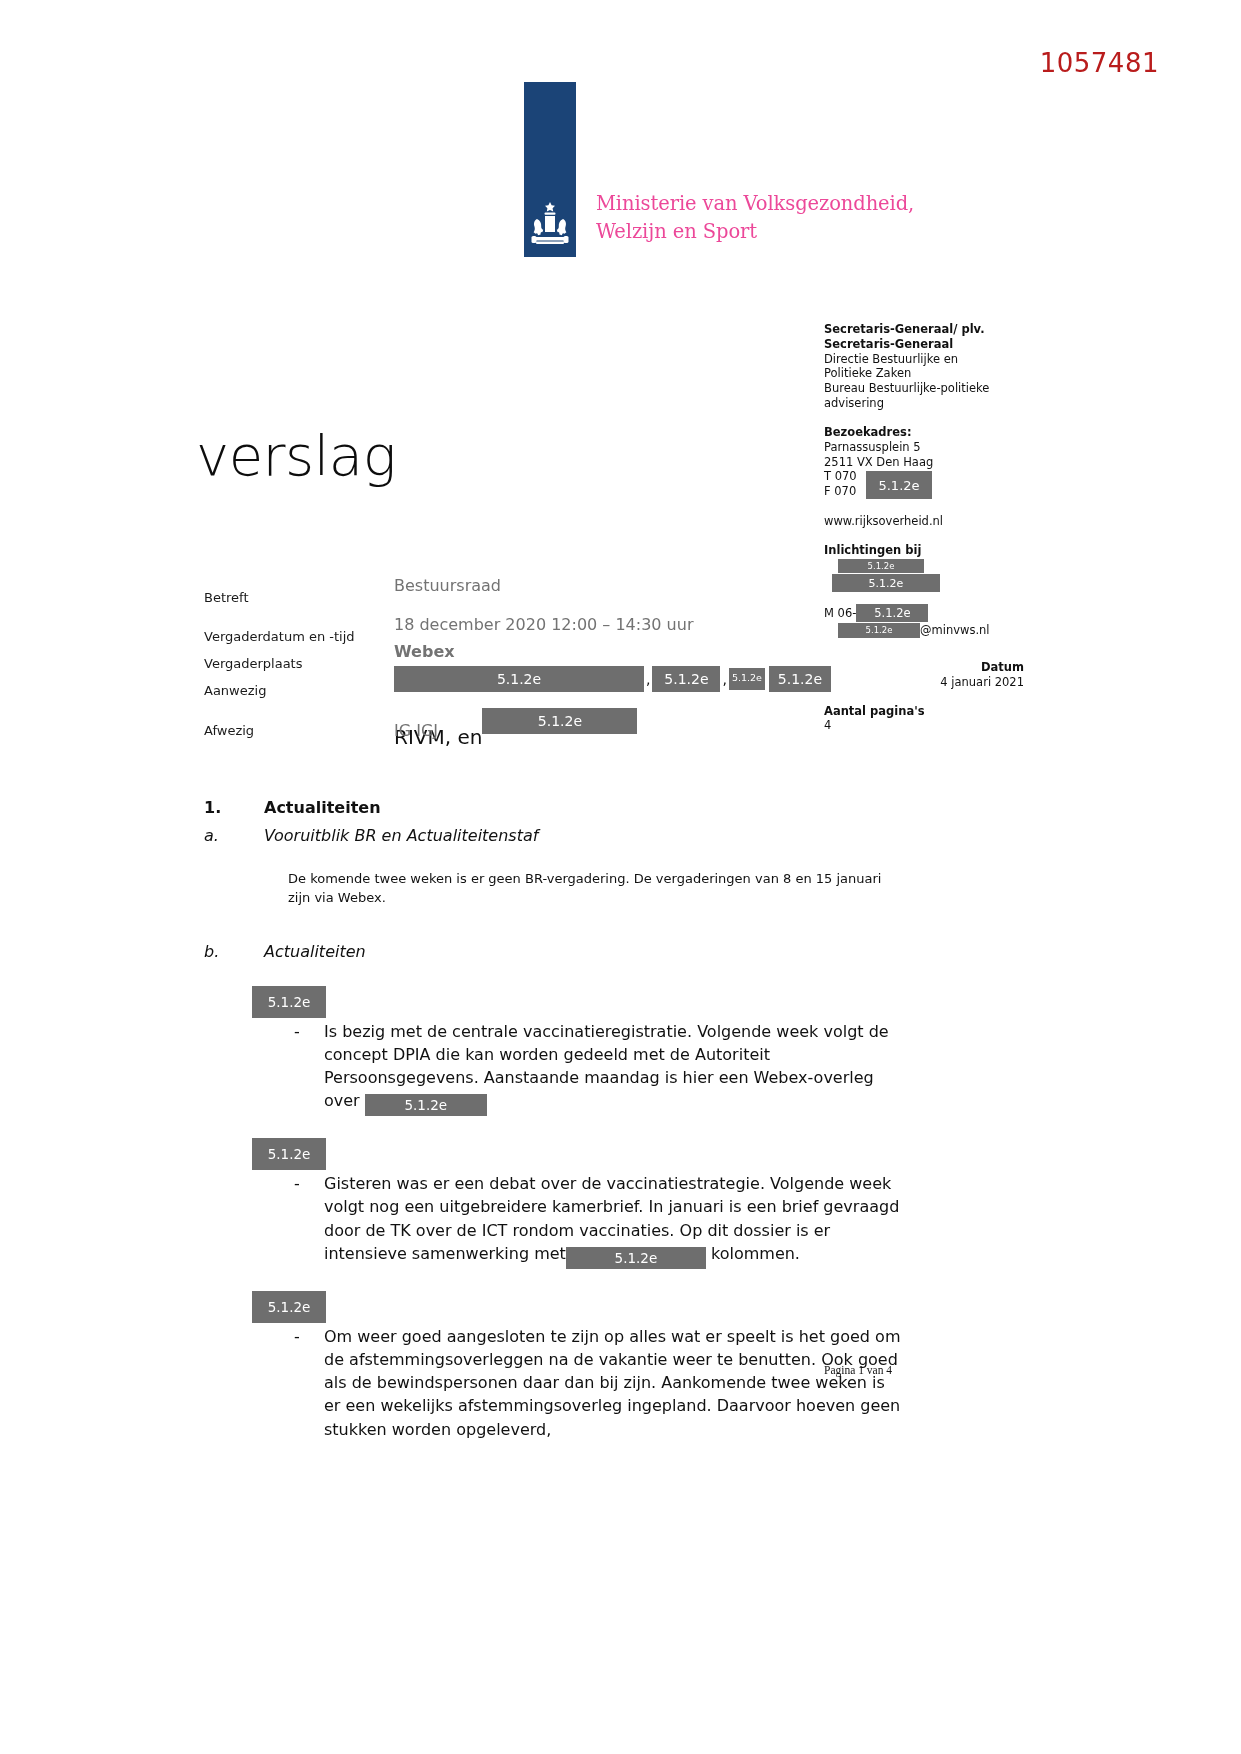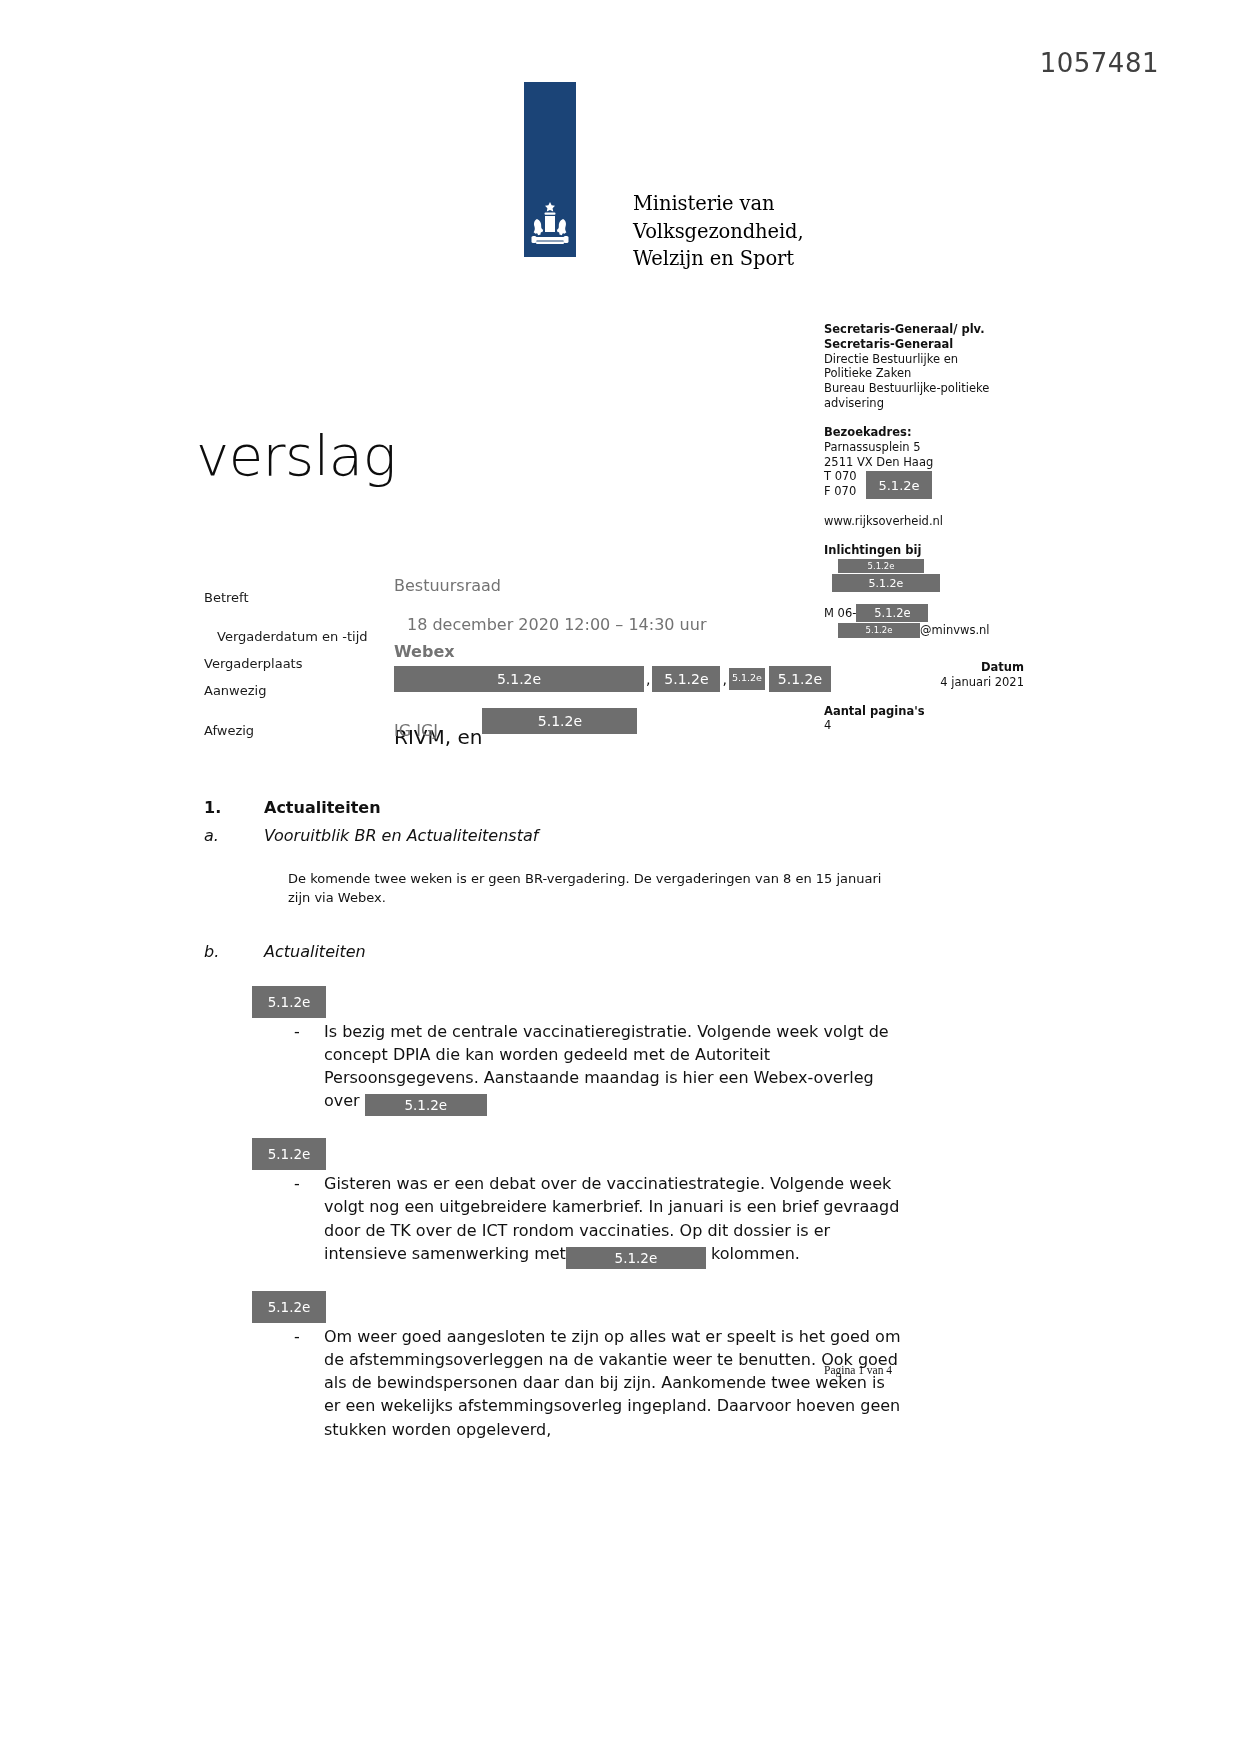--- a/index.html
+++ b/index.html
@@ -25,21 +25,21 @@
   }
 
   
   .doc-number {
     position: absolute;
     right: 82px;
     top: 48px;
     font-family: "DejaVu Sans", sans-serif;
     font-size: 26px;
     letter-spacing: 0.5px;
-    color: #404040;
+    color: #b91c1c;
   }
 
   
   .logo-block {
     position: absolute;
     left: 524px;
     top: 82px;
     width: 400px;
     height: 180px;
   }
@@ -57,24 +57,23 @@
     width: 42px;
     height: 52px;
   }
   .logo-text {
     position: absolute;
     left: 72px;
     top: 108px;
     font-family: "DejaVu Serif", serif;
     font-size: 19.5px;
     line-height: 1.42;
-    color: #000000;
+    color: #ec4899;
     white-space: pre-line;
     letter-spacing: -0.1px;
-    margin-left: 37px;
   }
 
   
   .sidebar {
     position: absolute;
     left: 824px;
     top: 322px;
     width: 200px;
     font-family: "DejaVu Sans", sans-serif;
     font-size: 11.5px;
@@ -342,21 +341,21 @@
 
   <div class="title-verslag">verslag</div>
 
   <div class="meta">
 
     <div class="meta-row" style="height:39px;">
       <div class="meta-label">Betreft</div>
       <div class="meta-value">Bestuursraad</div>
     </div>
 
-    <div class="meta-row" style="height:27px;margin-left:13px;">
+    <div class="meta-row" style="height:27px;">
       <div class="meta-label">Vergaderdatum en -tijd</div>
       <div class="meta-value">18 december 2020 12:00 – 14:30 uur</div>
     </div>
 
     <div class="meta-row" style="height:27px;">
       <div class="meta-label">Vergaderplaats</div>
       <div class="meta-value bold">Webex</div>
     </div>
 
     <div class="meta-row" style="height:46px;">

